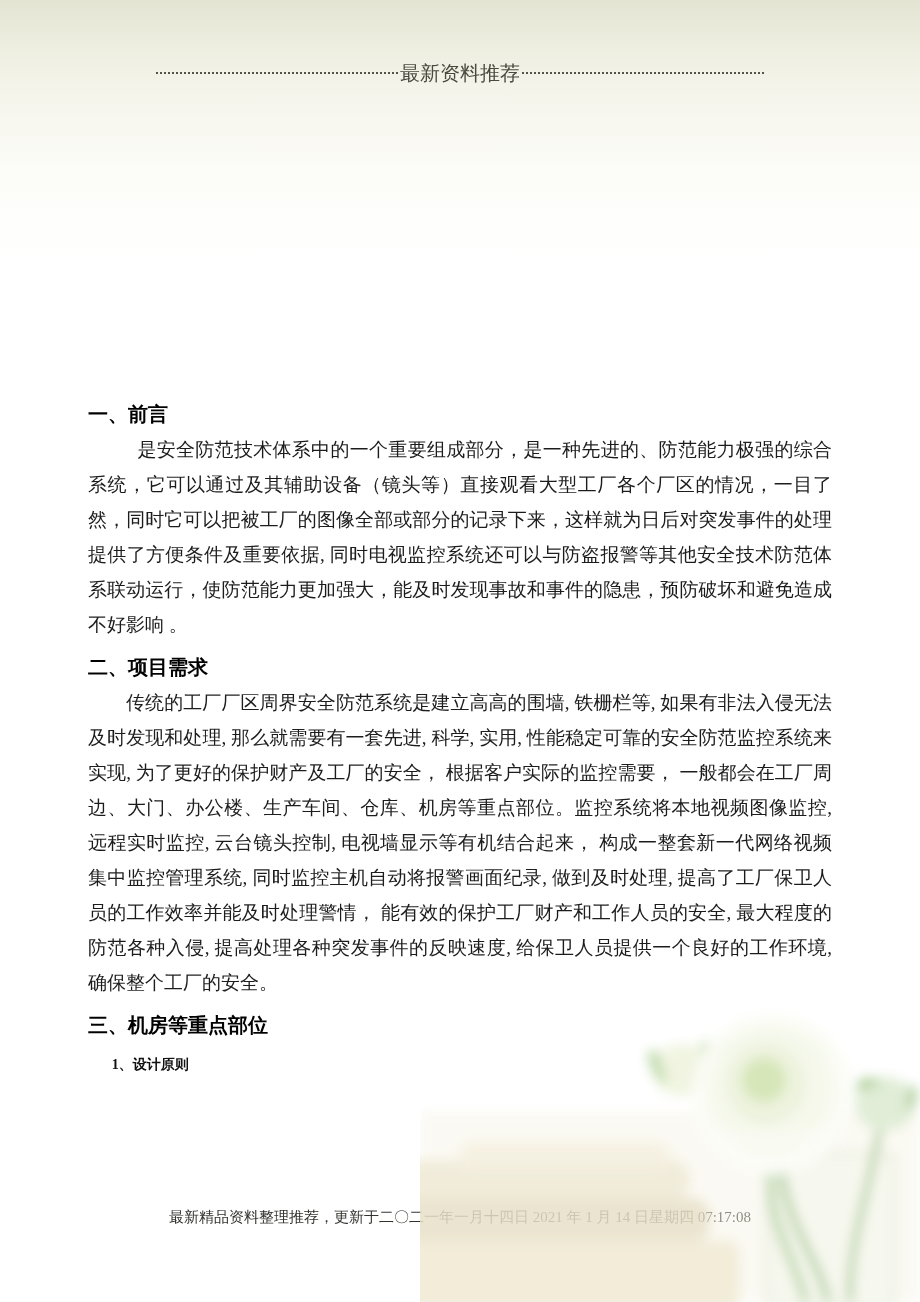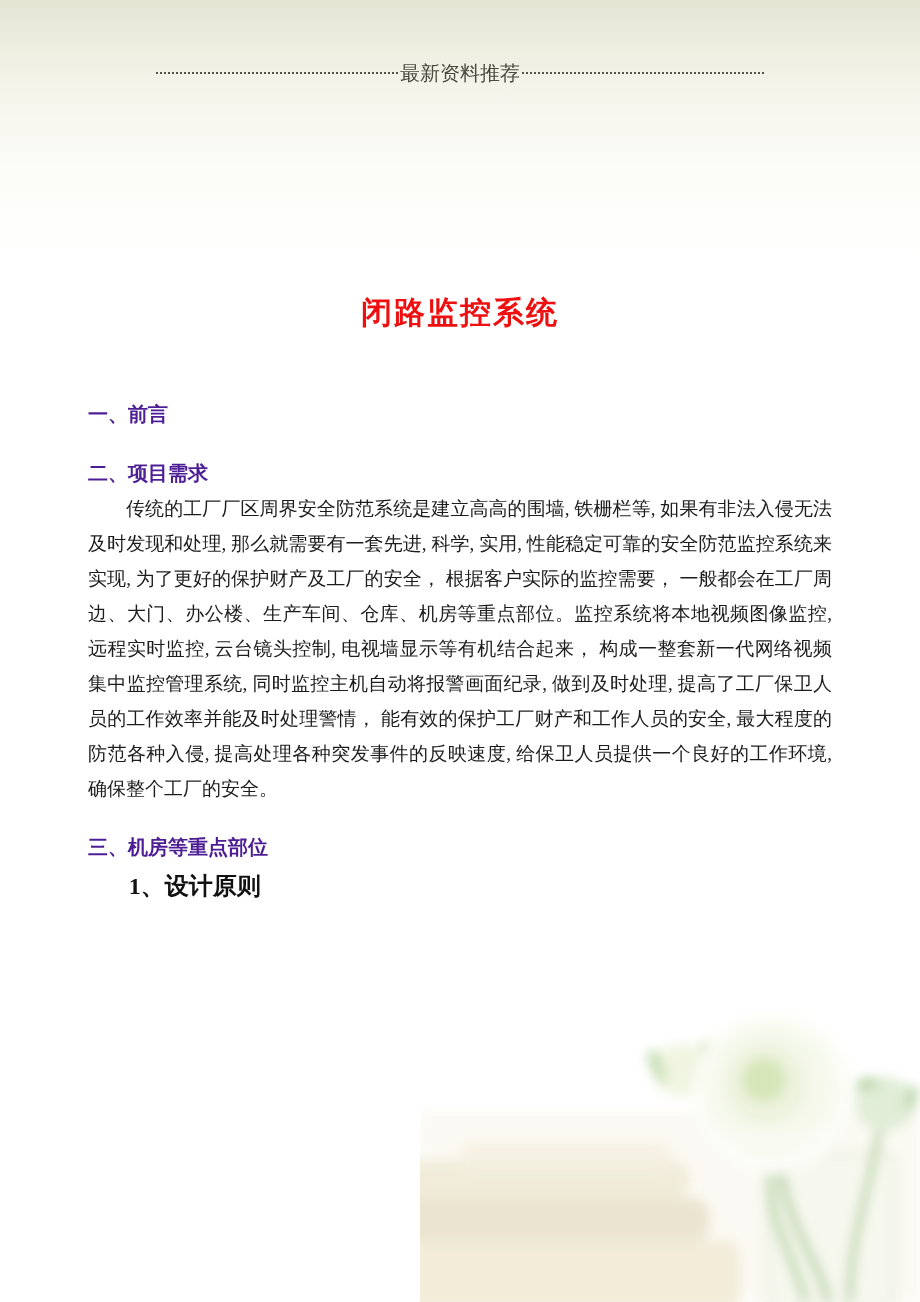--- a/index.html
+++ b/index.html
@@ -31,28 +31,28 @@
   }
 
   
   .content{
     position:absolute;top:397px;left:88px;width:744px;
     font-size:19px;line-height:35px;color:#1c1c1c;
     text-align:justify;
   }
   .content h2{
     margin:0;font-size:20px;line-height:35px;font-weight:bold;
-    color:#4c1d95;text-align:left;
+    color:#000000;text-align:left;
     font-family:"Liberation Sans","DejaVu Sans",sans-serif;
   }
-  .content h2.gap{margin-top:24px;}
+  .content h2.gap{margin-top:8px;}
   .content p{margin:0;text-indent:2em;}
   .content p.indent-wide{text-indent:2.6em;}
   .content h3{
-    margin:4px 0 0 0;font-size:24px;line-height:35px;font-weight:bold;
+    margin:4px 0 0 0;font-size:14px;line-height:35px;font-weight:bold;
     color:#111;text-indent:1.7em;text-align:left;
     font-family:"Liberation Serif","DejaVu Serif",serif;
   }
 
   
   .ftr{
     position:absolute;top:1208px;left:0;width:100%;
     text-align:center;font-size:15px;color:#33332e;
   }
 
@@ -66,32 +66,33 @@
 <body>
 
 <div class="page">
 
   <div class="hdr">
     <span class="leader"></span>
     <span class="note">最新资料推荐</span>
     <span class="leader"></span>
   </div>
 
-  <div class="title">闭路监控系统</div>
 
   <div class="content">
     <h2>一、前言</h2>
+    <p class="indent-wide">是安全防范技术体系中的一个重要组成部分，是一种先进的、防范能力极强的综合系统，它可以通过及其辅助设备（镜头等）直接观看大型工厂各个厂区的情况，一目了然，同时它可以把被工厂的图像全部或部分的记录下来，这样就为日后对突发事件的处理提供了方便条件及重要依据, 同时电视监控系统还可以与防盗报警等其他安全技术防范体系联动运行，使防范能力更加强大，能及时发现事故和事件的隐患，预防破坏和避免造成不好影响 。</p>
 
     <h2 class="gap">二、项目需求</h2>
     <p>传统的工厂厂区周界安全防范系统是建立高高的围墙, 铁栅栏等, 如果有非法入侵无法及时发现和处理, 那么就需要有一套先进, 科学, 实用, 性能稳定可靠的安全防范监控系统来实现, 为了更好的保护财产及工厂的安全， 根据客户实际的监控需要， 一般都会在工厂周边、大门、办公楼、生产车间、仓库、机房等重点部位。监控系统将本地视频图像监控, 远程实时监控, 云台镜头控制, 电视墙显示等有机结合起来， 构成一整套新一代网络视频集中监控管理系统, 同时监控主机自动将报警画面纪录, 做到及时处理, 提高了工厂保卫人员的工作效率并能及时处理警情， 能有效的保护工厂财产和工作人员的安全, 最大程度的防范各种入侵, 提高处理各种突发事件的反映速度, 给保卫人员提供一个良好的工作环境, 确保整个工厂的安全。</p>
 
     <h2 class="gap">三、机房等重点部位</h2>
     <h3>1、设计原则</h3>
   </div>
 
+  <div class="ftr">最新精品资料整理推荐，更新于二〇二一年一月十四日 2021 年 1 月 14 日星期四 07:17:08</div>
 
   <div class="watermark">
     <svg width="500" height="310" viewBox="0 0 500 310">
       <defs>
         <filter id="soft" x="-30%" y="-30%" width="160%" height="160%">
           <feGaussianBlur stdDeviation="6"></feGaussianBlur>
         </filter>
         <radialGradient id="petal" cx="50%" cy="45%" r="60%">
           <stop offset="0%" stop-color="#eef3d9"></stop>
           <stop offset="55%" stop-color="#f8faef"></stop>

